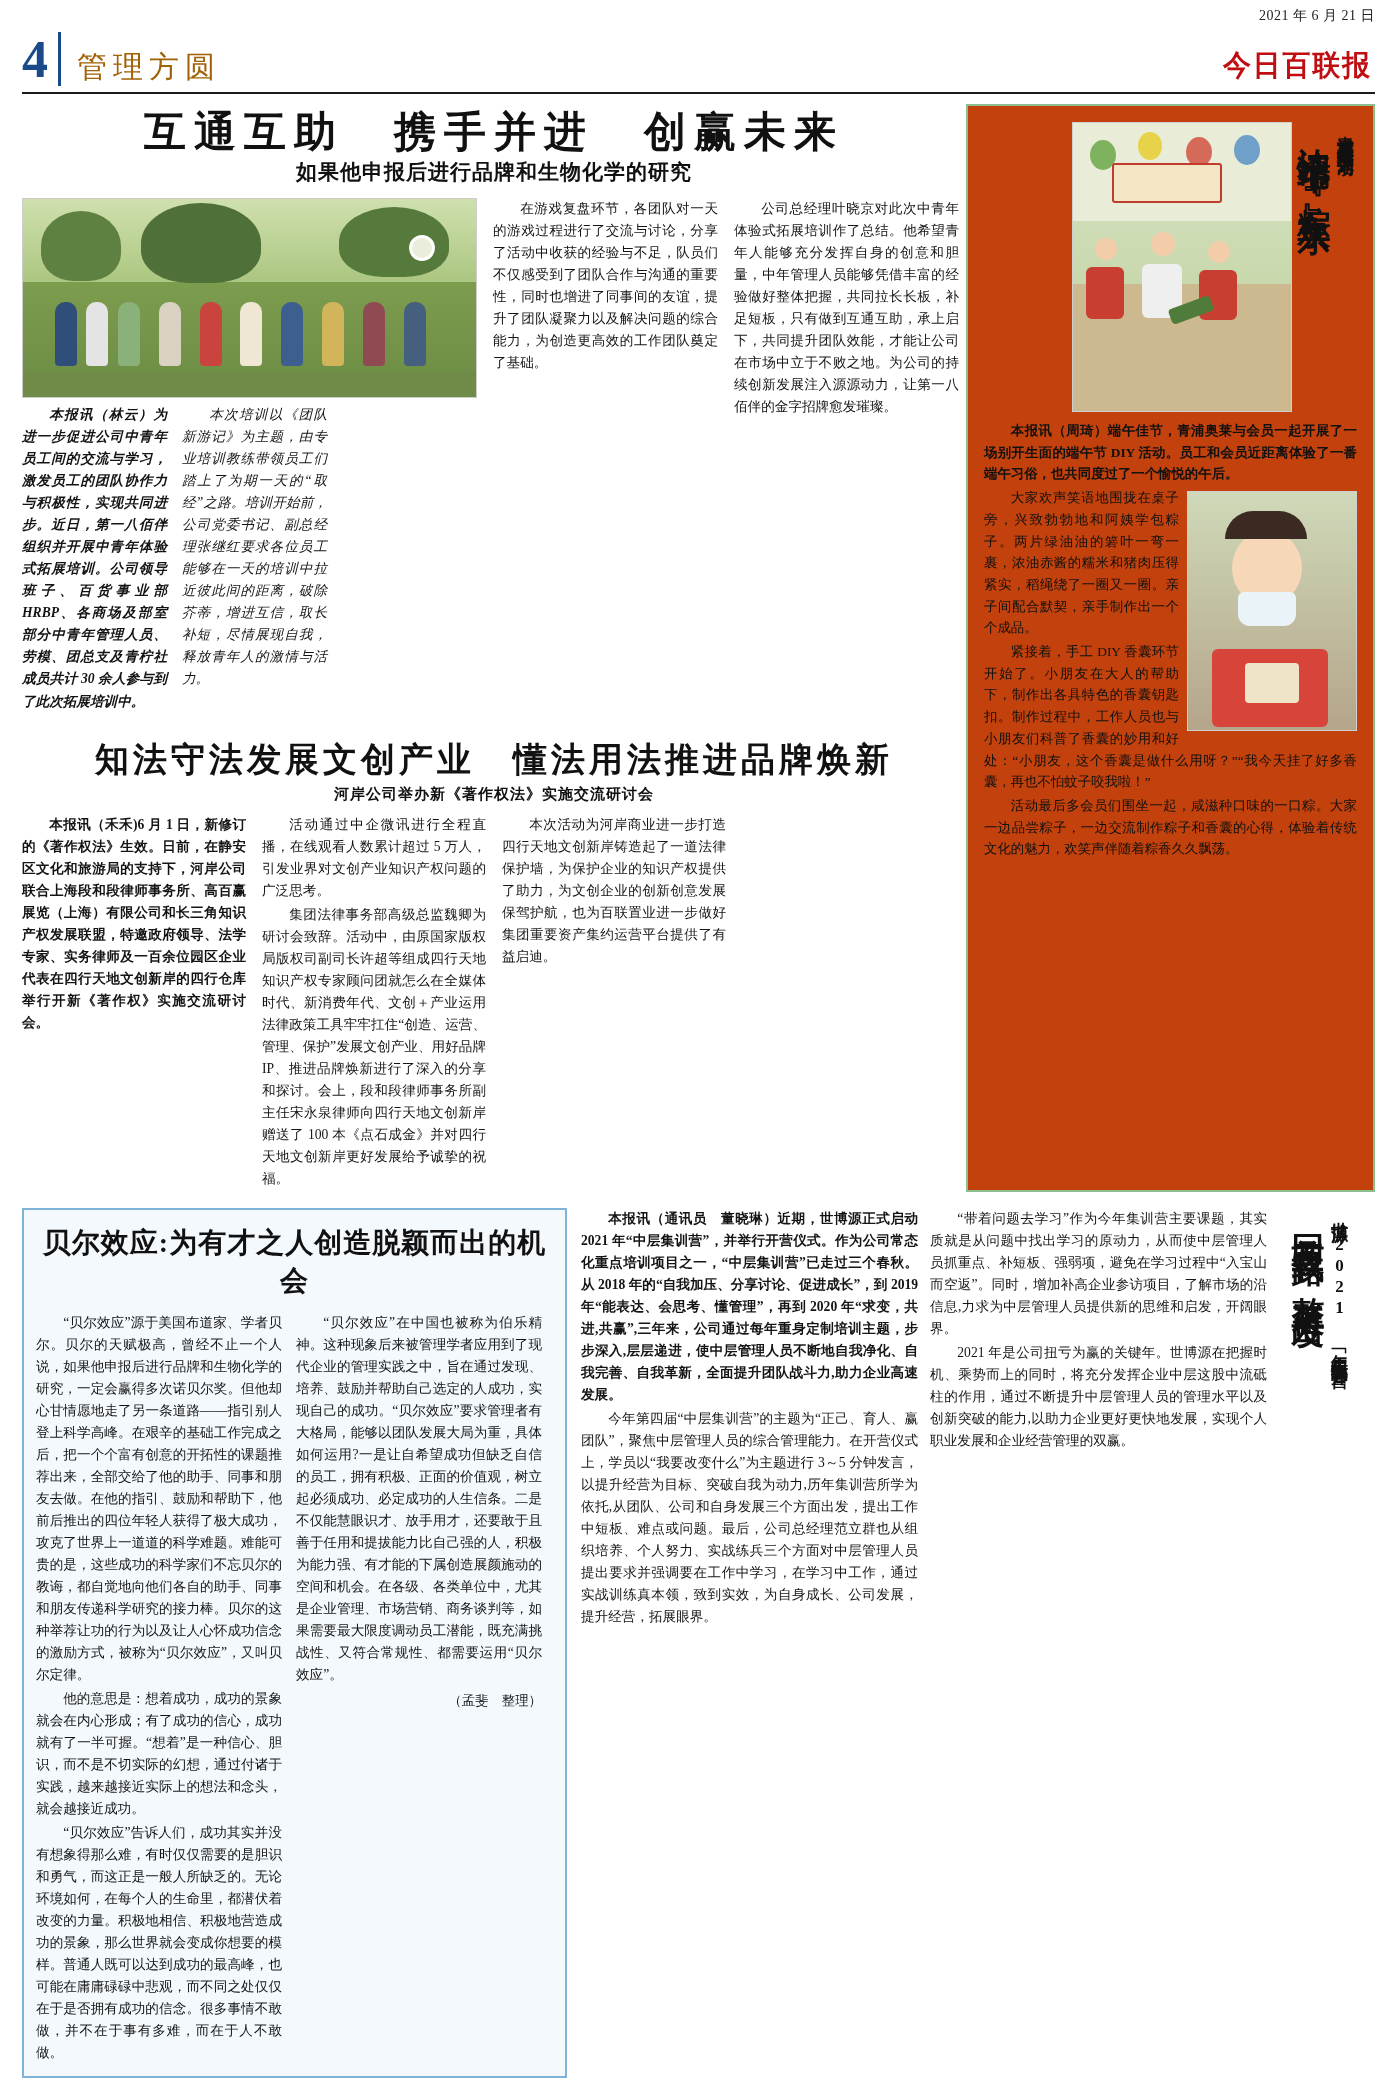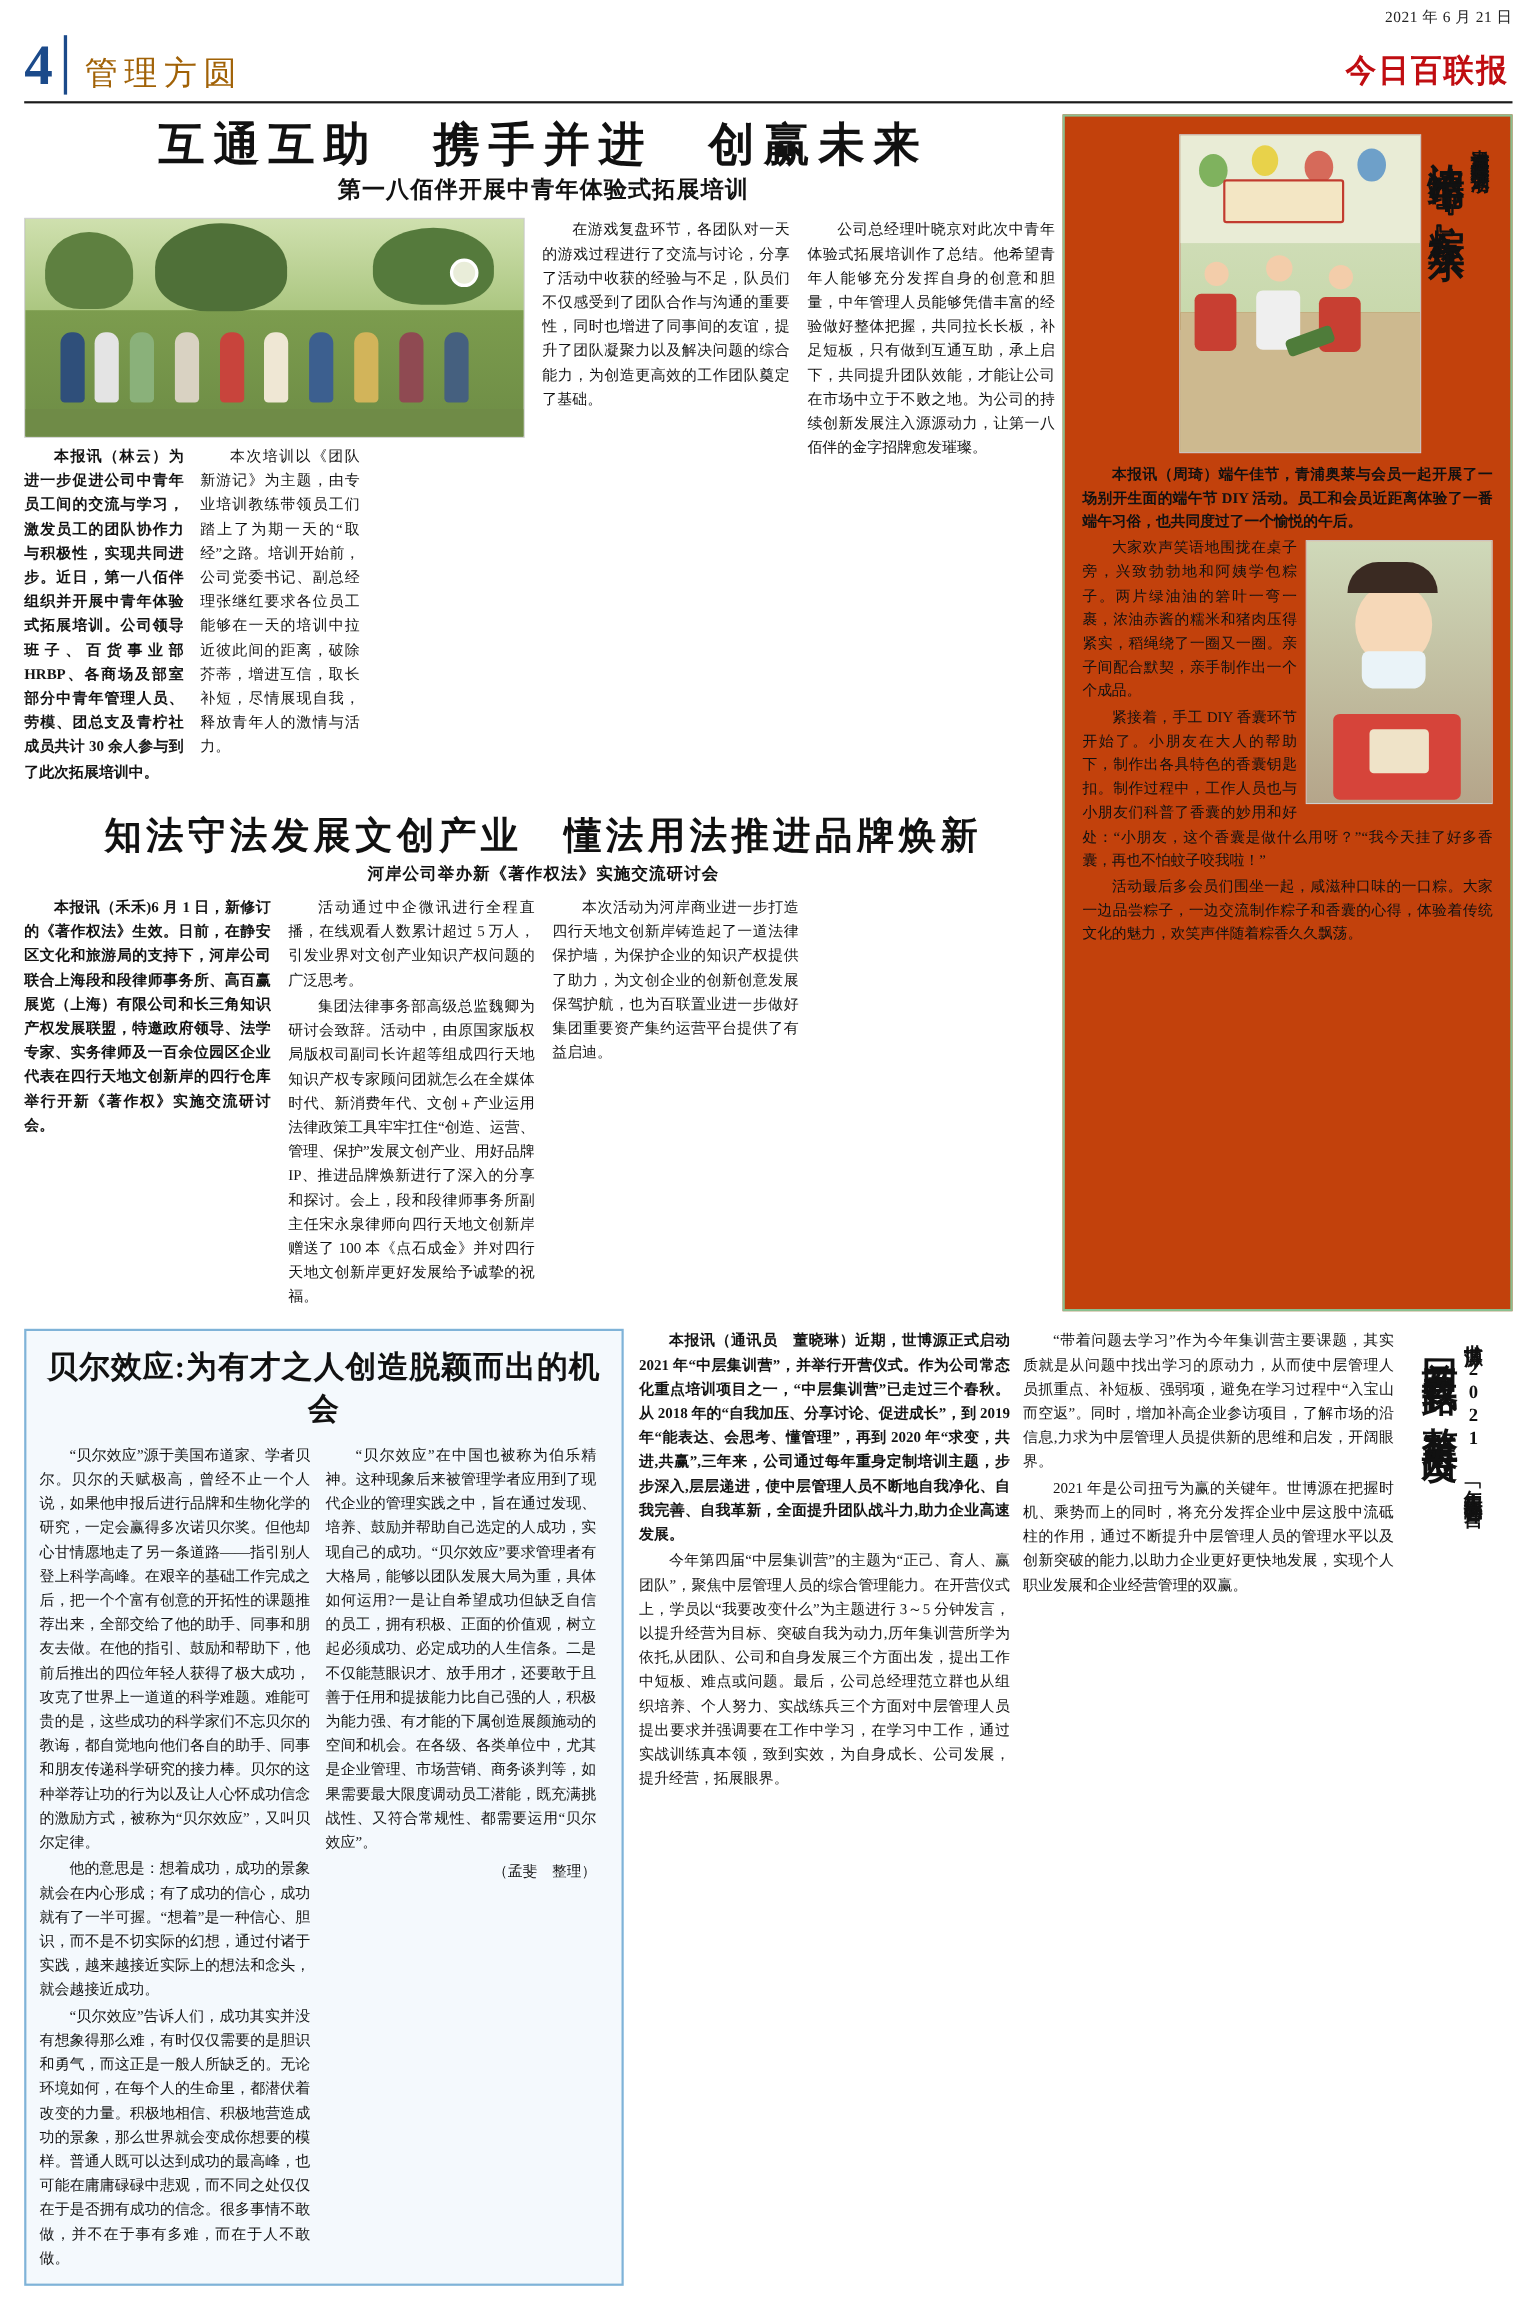--- a/index.html
+++ b/index.html
@@ -78,21 +78,21 @@
   }
 
   .col-text {
     font-size:13.6px; line-height:1.62; text-align:justify;
     text-justify:inter-ideograph; color:#141414;
   }
   .col-text p { margin:0 0 2px 0; text-indent:2em; }
   .lead-tag { font-weight:bold; }
 
   .art1-cols { display:flex; gap:15px; margin-top:6px; }
-  .art1-cols > div { width:145px; }
+  .art1-cols > div { width:145px;font-style:italic; }
 
   .art1-right { width:470px; display:flex; gap:16px; }
   .art1-right > div { width:225px; }
 
   
   .h2-title {
     font-size:34px; font-weight:bold; text-align:center; letter-spacing:4px;
     margin:22px 0 2px 0;
   }
   .h2-sub {
@@ -193,21 +193,21 @@
   <div class="masthead-underline"></div>
 
   <div class="body-wrap">
 
     <div class="top-zone">
 
       <div class="top-left">
 
         <div>
           <div class="h1-title">互通互助　携手并进　创赢未来</div>
-          <div class="h1-sub">第一八佰伴开展中青年体验式拓展培训</div>
+          <div class="h1-sub">如果他申报后进行品牌和生物化学的研究</div>
 
           <div class="art1-body">
             <div class="art1-left">
               <div class="art1-photo">
                 <div class="p-sky"></div>
                 <div class="p-ground"></div>
                 <div class="p-tree" style="left:4%;top:6%;width:80px;height:70px;"></div>
                 <div class="p-tree" style="left:26%;top:2%;width:120px;height:80px;background:#4f7038;"></div>
                 <div class="p-tree" style="right:6%;top:4%;width:110px;height:70px;background:#557a3c;"></div>
                 <div class="p-sign"></div>

